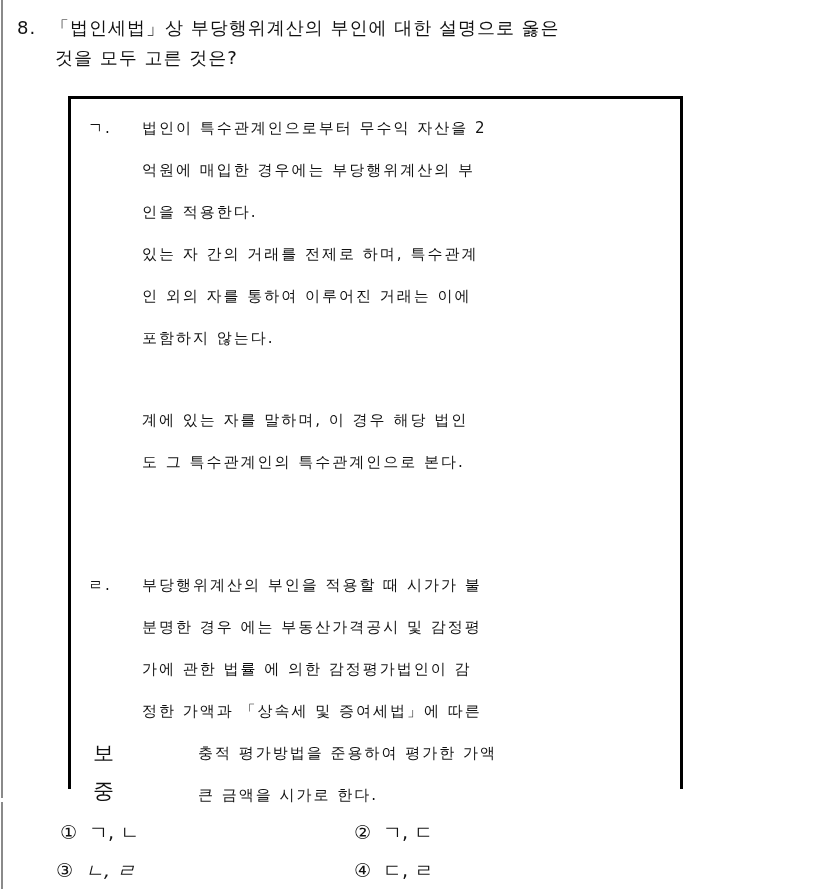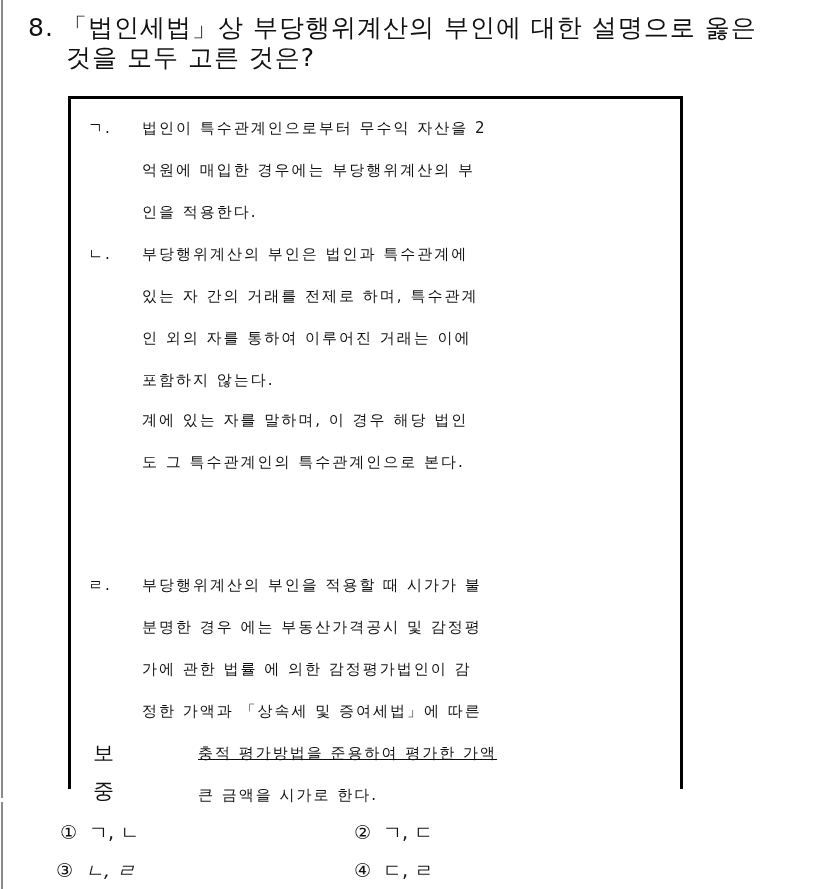--- a/index.html
+++ b/index.html
@@ -8,22 +8,22 @@
     font-family: "DejaVu Sans", "Liberation Sans", sans-serif;
     color: #111111;
   }
   .left-rule-top {
     position: absolute; left: 1px; top: 0; width: 2px; height: 798px; background: #8a8a8a;
   }
   .left-rule-bottom {
     position: absolute; left: 1px; top: 802px; width: 2px; height: 87px; background: #8a8a8a;
   }
   .question {
-    position: absolute; left: 28px; top: 13px; width: 780px;
-    font-size: 25px; line-height: 30px; letter-spacing: 1px;
+    position: absolute; left: 17px; top: 13px; width: 780px;
+    font-size: 18px; line-height: 30px; letter-spacing: 1px;
   }
   .question .num { display: inline-block; width: 34px; }
   .question .line2 { padding-left: 38px; }
   .box {
     position: absolute; left: 68px; top: 96px; width: 615px; height: 693px;
     border-top: 3px solid #000; border-left: 3px solid #000; border-right: 3px solid #000;
     box-sizing: border-box;
   }
   .item {
     position: absolute; left: 88px; width: 580px;
@@ -50,37 +50,36 @@
 
 <div class="box"></div>
 
 <div class="item" style="top:107px;">
   <div class="row"><span class="marker">ㄱ.</span><span>법인이 특수관계인으로부터 무수익 자산을 2</span></div>
   <div class="row cont">억원에 매입한 경우에는 부당행위계산의 부</div>
   <div class="row cont">인을 적용한다.</div>
 </div>
 
 <div class="item" style="top:233px;">
-  <div class="row"><span class="marker">ㄴ.</span><span>부당행위계산의 부인은 법인과 특수관계에</span></div>
   <div class="row cont">있는 자 간의 거래를 전제로 하며, 특수관계</div>
   <div class="row cont">인 외의 자를 통하여 이루어진 거래는 이에</div>
   <div class="row cont">포함하지 않는다.</div>
 </div>
 
 <div class="item" style="top:399px;">
   <div class="row cont">계에 있는 자를 말하며, 이 경우 해당 법인</div>
   <div class="row cont">도 그 특수관계인의 특수관계인으로 본다.</div>
 </div>
 
 <div class="item" style="top:564px;">
   <div class="row"><span class="marker">ㄹ.</span><span>부당행위계산의 부인을 적용할 때 시가가 불</span></div>
   <div class="row cont">분명한 경우 에는 부동산가격공시 및 감정평</div>
   <div class="row cont">가에 관한 법률 에 의한 감정평가법인이 감</div>
   <div class="row cont">정한 가액과 「상속세 및 증여세법」에 따른</div>
-  <div class="row cont" style="padding-left:110px;text-decoration:underline;">충적 평가방법을 준용하여 평가한 가액</div>
+  <div class="row cont" style="padding-left:110px;">충적 평가방법을 준용하여 평가한 가액</div>
   <div class="row cont" style="padding-left:110px;">큰 금액을 시가로 한다.</div>
 </div>
 <div class="side-char" style="top:732px;">보</div>
 <div class="side-char" style="top:774px; line-height:0;">
     <span style="display:block; margin-top:-4px; line-height:42px;">중</span>
   </div>
 
 <div class="choices">
   <div class="choice" style="left:4px; top:0;text-align:right;"><span class="circ">①</span><span>ㄱ, ㄴ</span></div>
   <div class="choice" style="left:298px; top:0;"><span class="circ">②</span><span>ㄱ, ㄷ</span></div>

